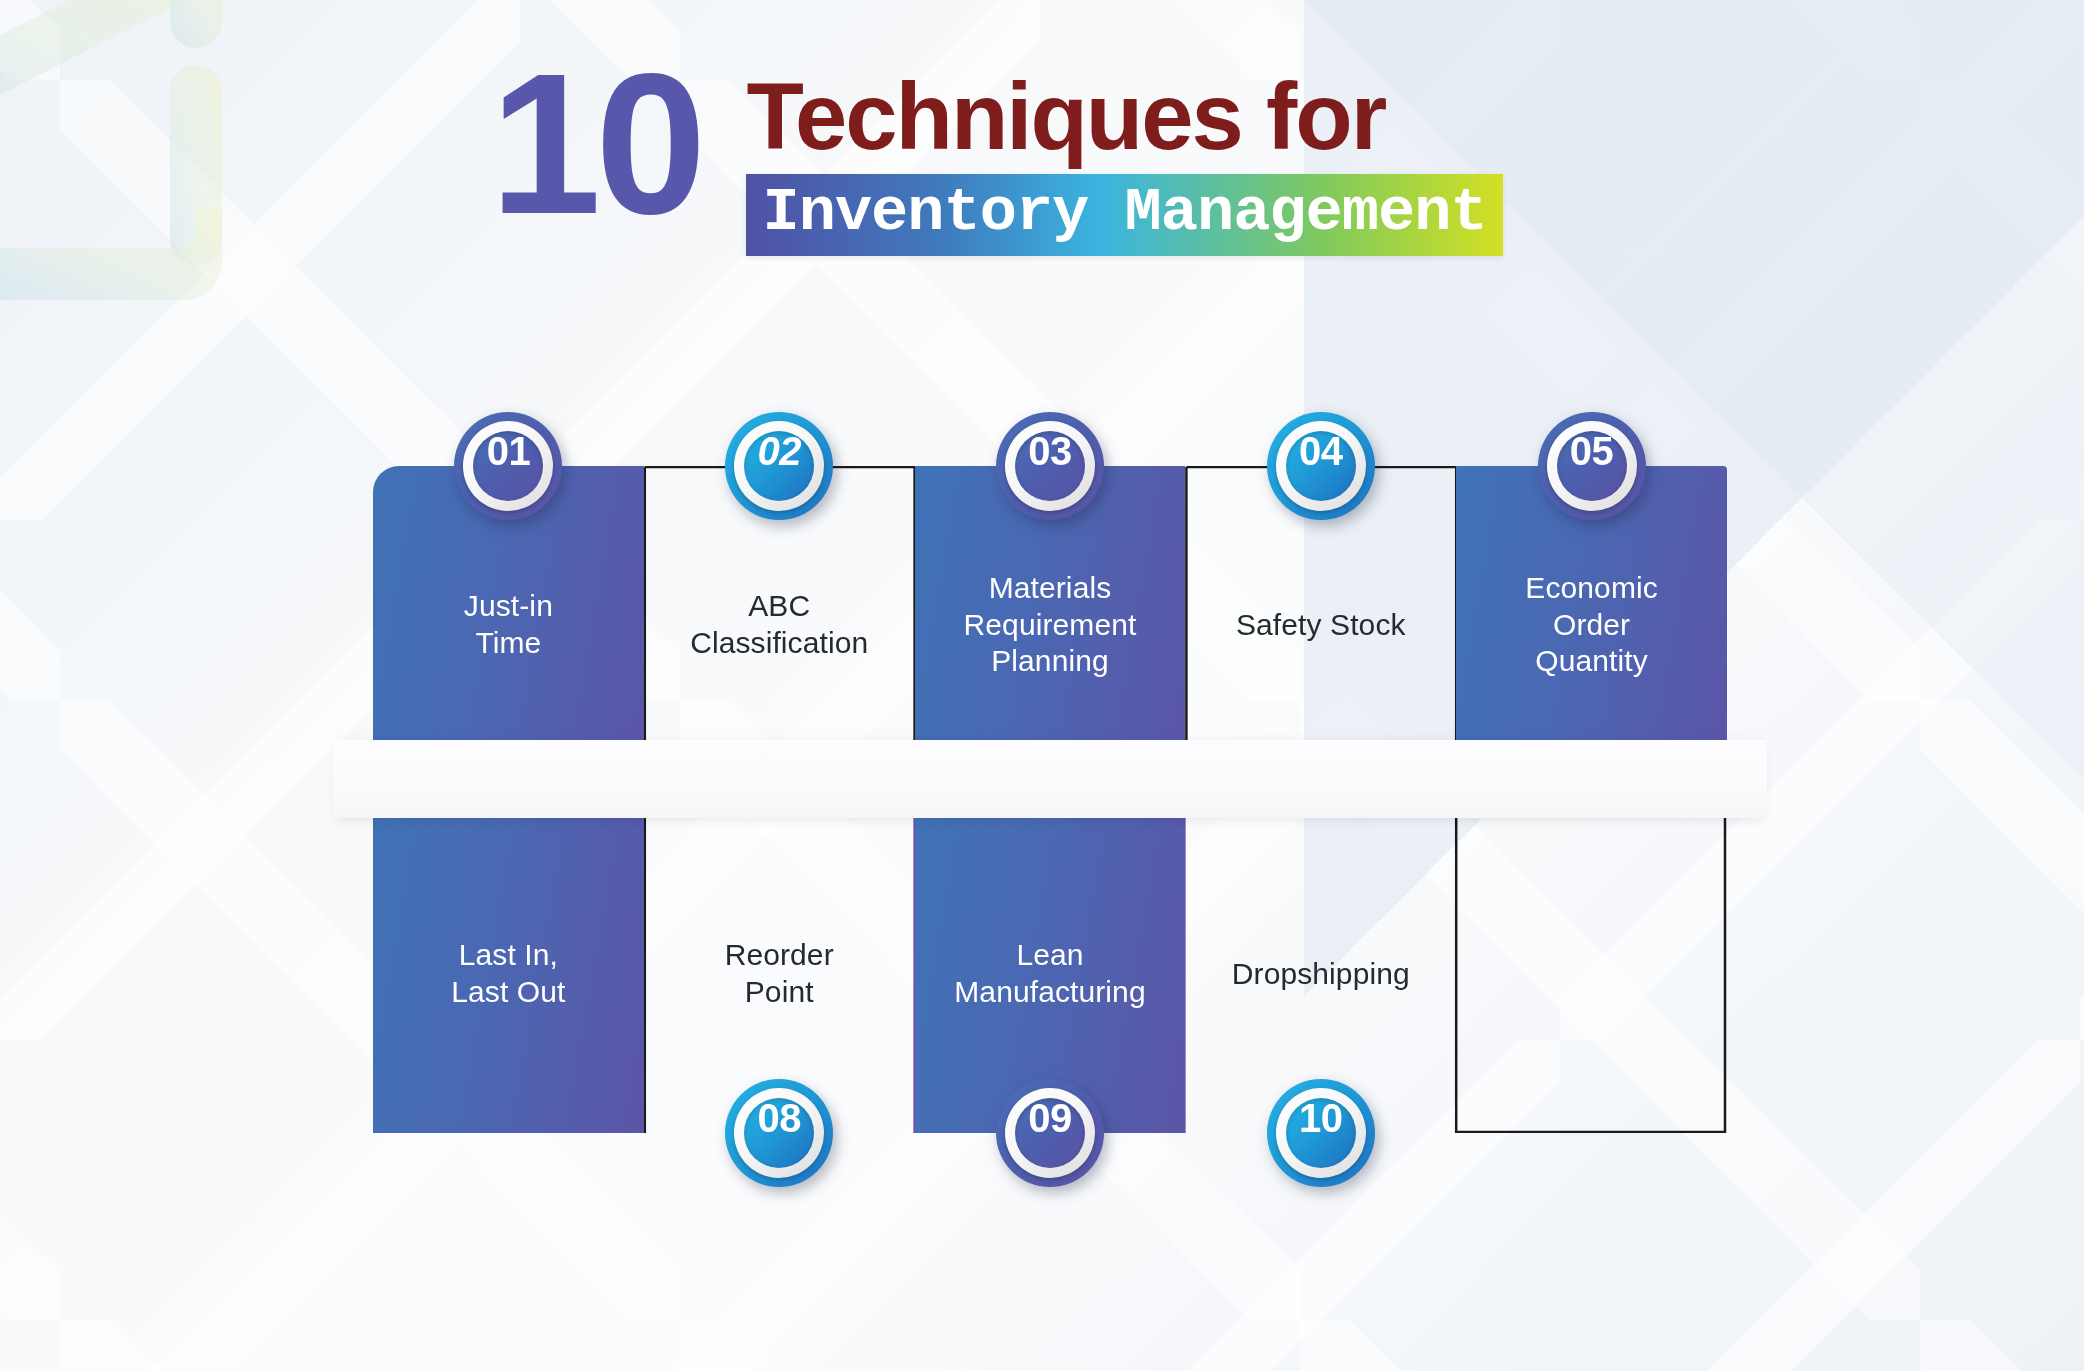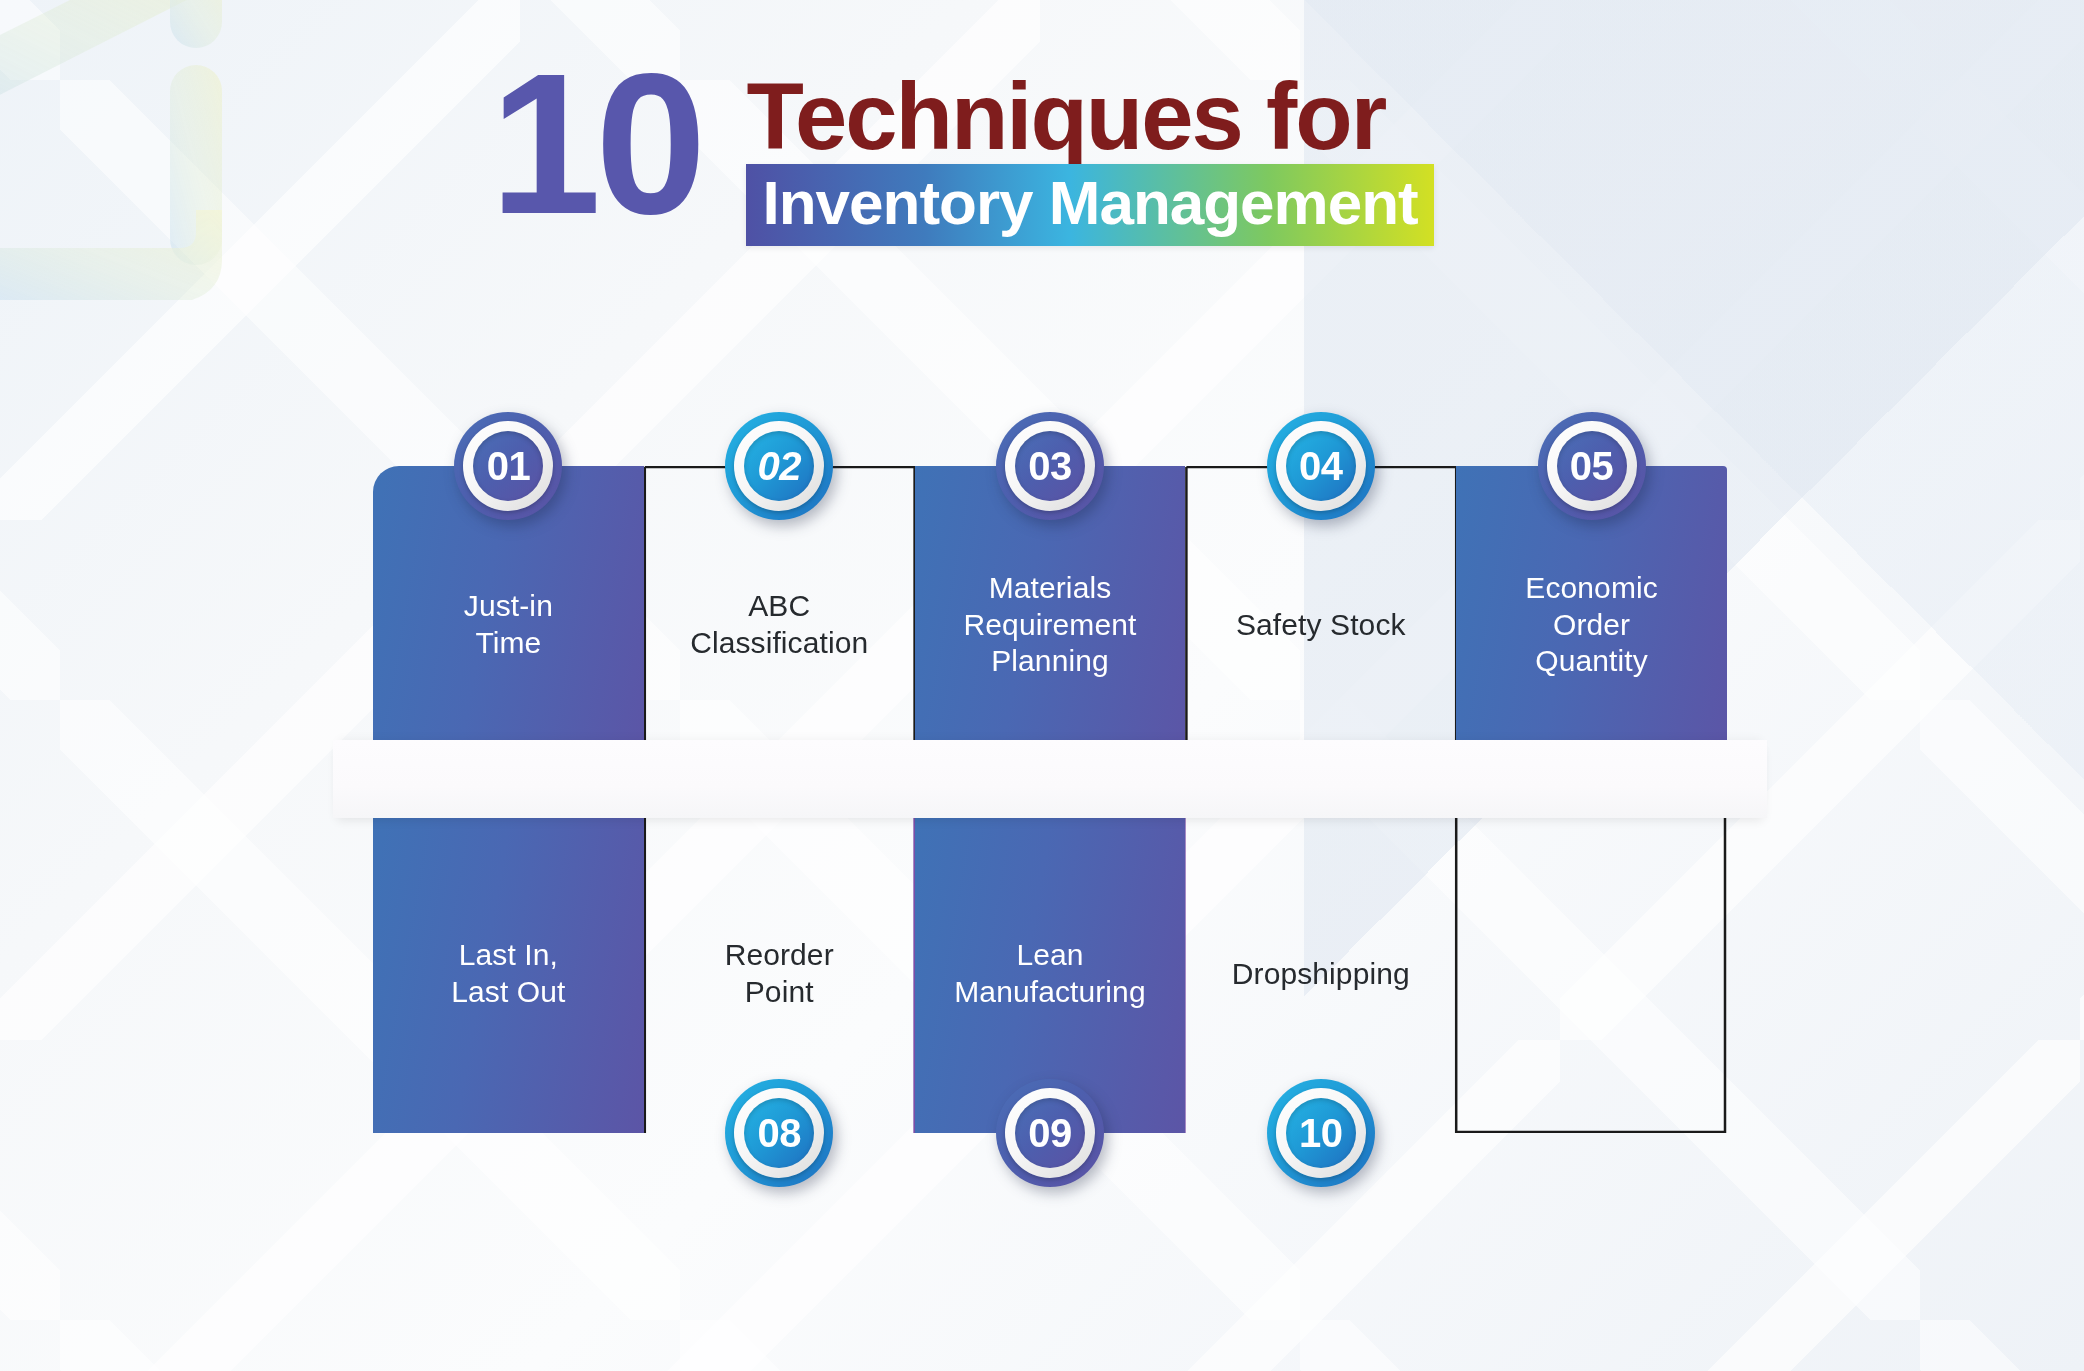--- a/index.html
+++ b/index.html
@@ -55,24 +55,26 @@
     font-weight:800; letter-spacing:-6px;
     color:#5857ac;
   }
   .title-block{ padding-top:18px; }
   .title-main{
     font-size:94px; line-height:1.0;
     font-weight:800; letter-spacing:-2px;
     color:#7f1d1d; white-space:nowrap;
   }
   .title-bar{
+    margin-top:10px;
     display:inline-block;
     padding:8px 16px 12px 16px;
     background:linear-gradient(90deg,#4f51a5 0%,#3f7bbd 26%,#3bb5e0 47%,#7ec95f 76%,#d3e023 100%);
     box-shadow:0 2px 6px rgba(0,0,0,.08);
+    font-family:Liberation Mono, monospace;
   }
   .title-sub{
     font-size:62px; line-height:1;
     font-weight:800; letter-spacing:-1px;
     color:#ffffff; white-space:nowrap;
   }
 
   
   .board{
     position:absolute;
@@ -130,21 +132,21 @@
   }
   .badge .ring-white{
     position:absolute; inset:9px;
     border-radius:50%;
     background:linear-gradient(140deg,#ffffff 0%,#f7f7f7 45%,#dcdcdc 100%);
     box-shadow:0 2px 4px rgba(0,0,0,.22);
   }
   .badge .core{
     position:absolute; inset:19px;
     border-radius:50%;
-    display:flex; align-items:center; justify-content:center;
+    display:flex; align-items:flex-start; justify-content:center;
     box-shadow:inset 0 2px 5px rgba(0,0,0,.18);
   }
   .badge .num{
     font-size:40px; font-weight:800; color:#fff;
     letter-spacing:-.5px; line-height:1;
   }
   .badge.purple .ring,
   .badge.purple .core{
     background:linear-gradient(135deg,#4a6fb7 0%,#4d5fae 45%,#5b52a4 100%);
   }

